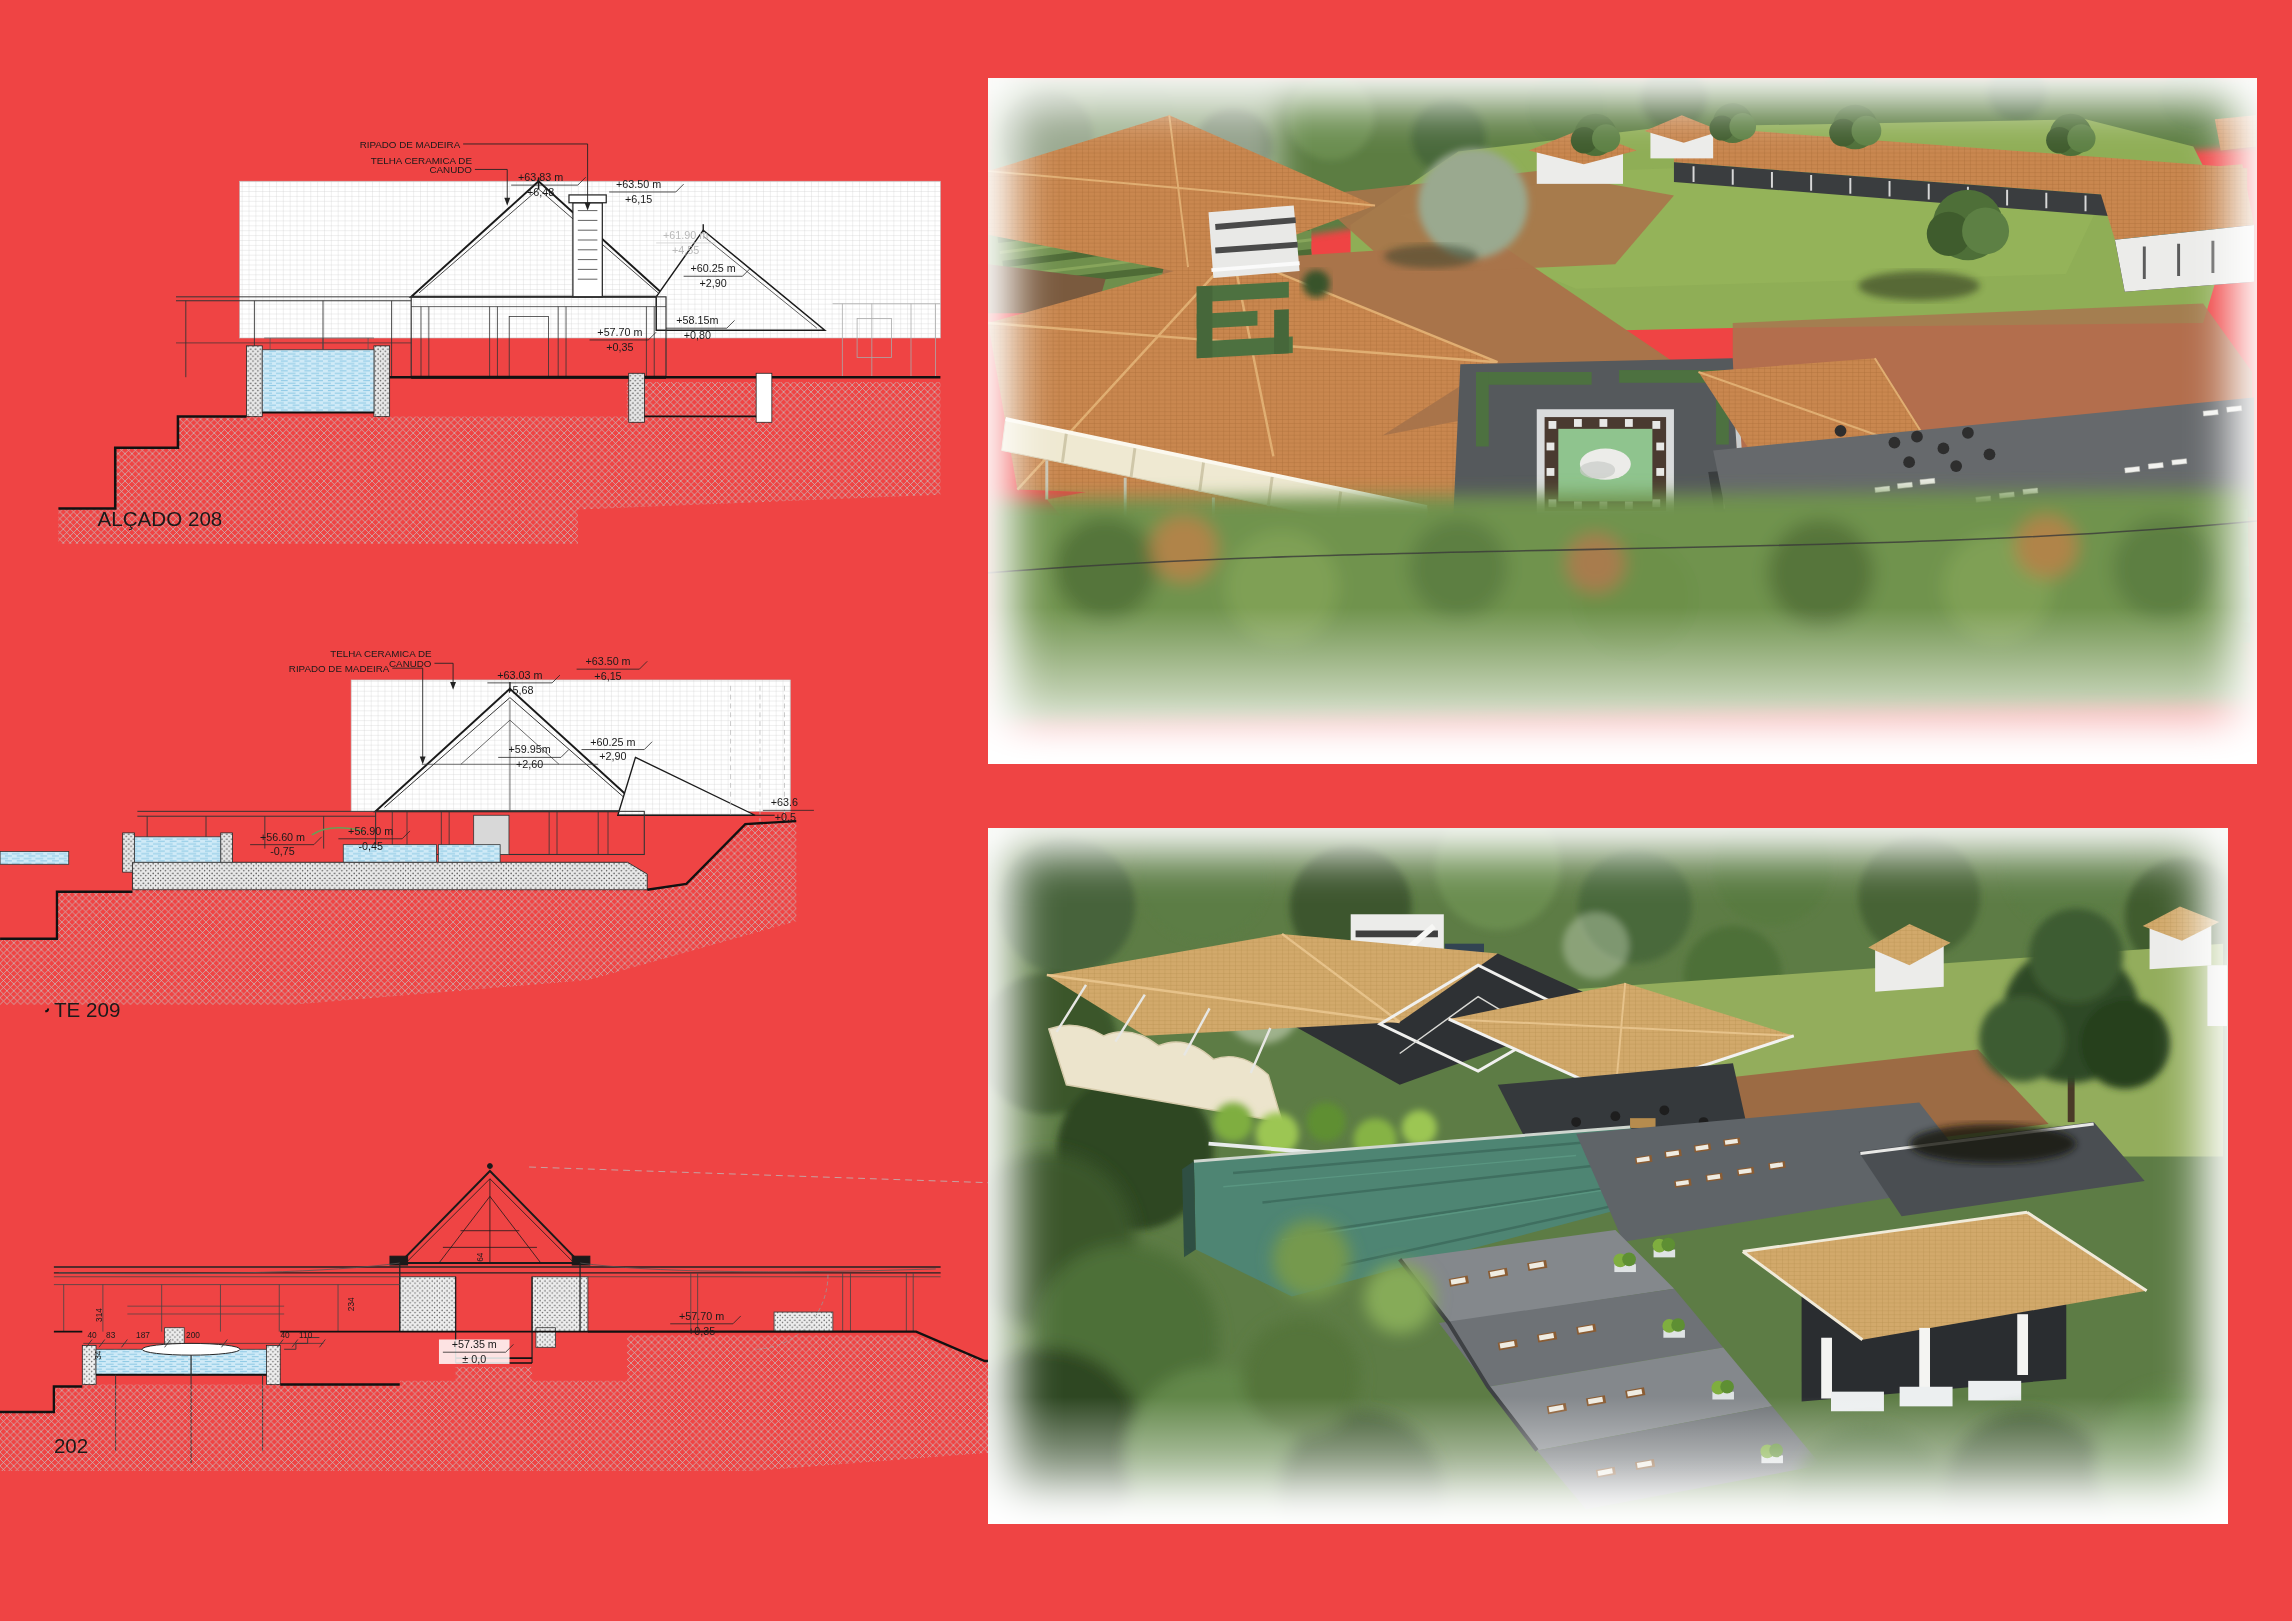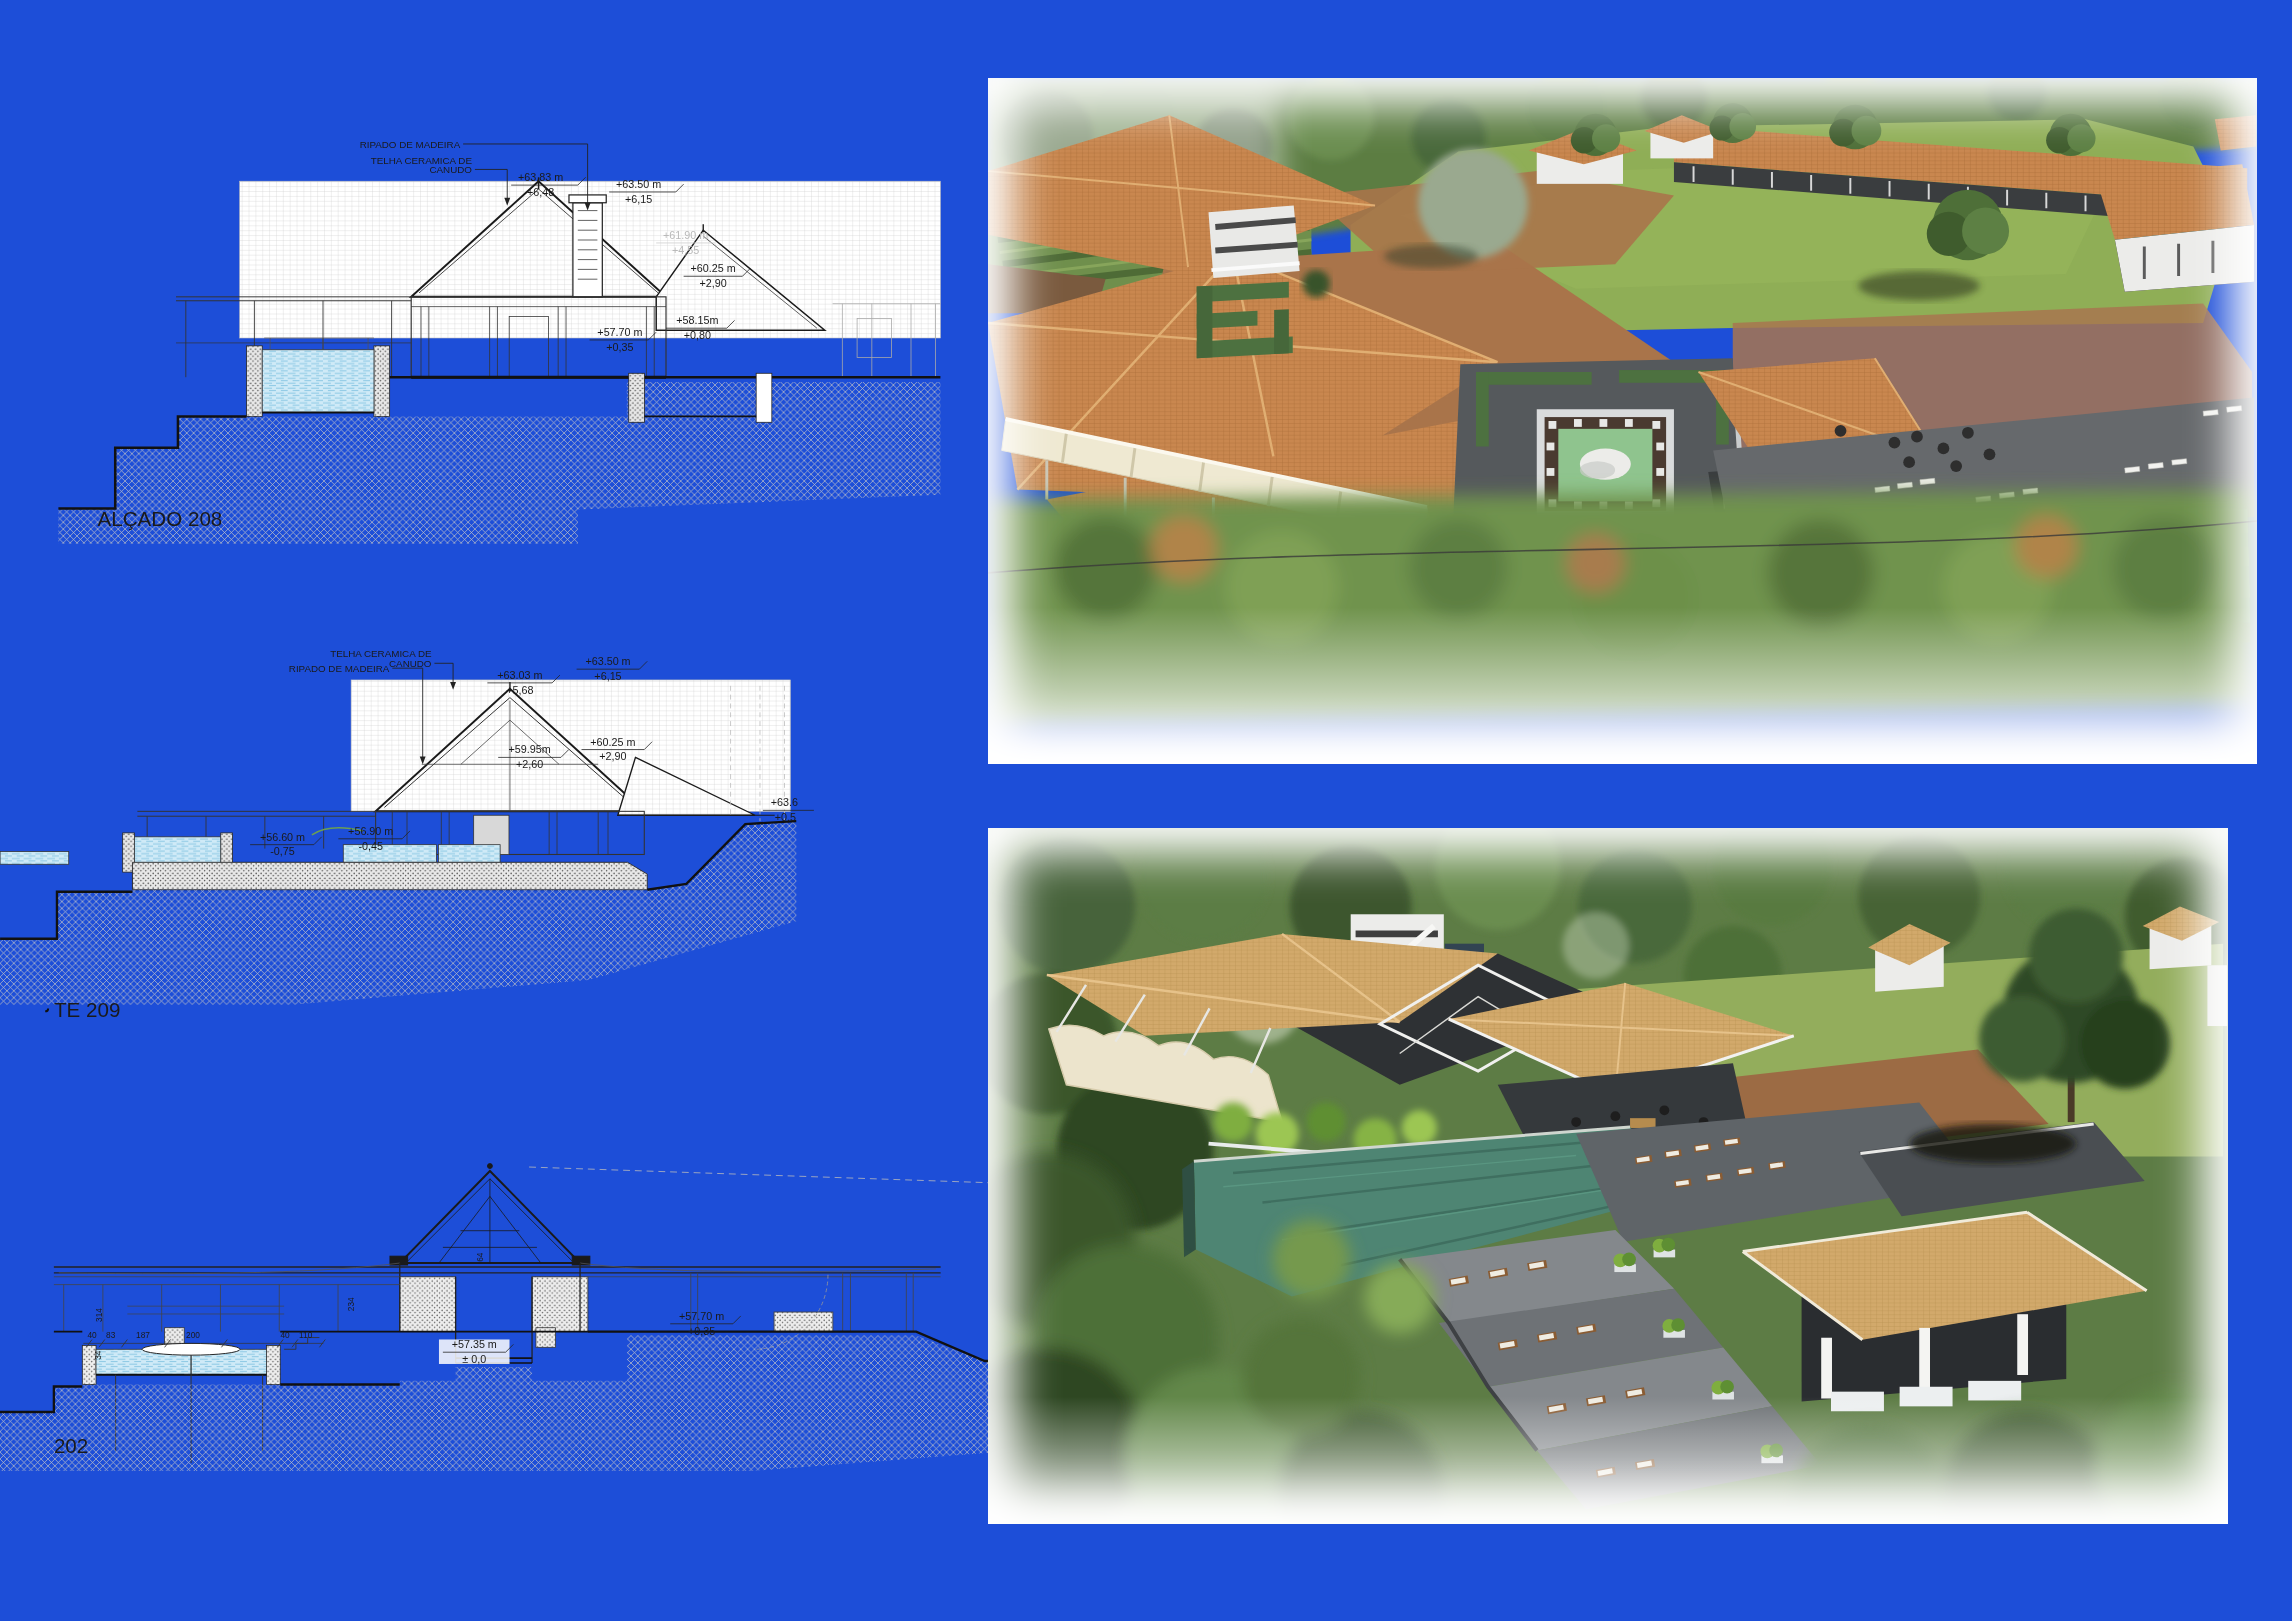--- a/index.html
+++ b/index.html
@@ -1,16 +1,16 @@
 <!DOCTYPE html>
 <html><head>
 <meta charset="utf-8">
 <style>
   html,body{margin:0;padding:0;background:#fff;}
-  .canvas{position:relative;width:2293px;height:1621px;background:#1d4ed8;overflow:hidden;
+  .canvas{position:relative;width:2293px;height:1621px;background:#ef4444;overflow:hidden;
           font-family:"Liberation Sans",sans-serif;}
   svg{position:absolute;display:block;}
   svg text{fill:#1a1a1a;font-family:"Liberation Sans",sans-serif;}
   .ann{font-size:10px;}
   .lv{font-size:11px;}
   .lvf{font-size:11px;fill:#b9b9b9;}
   .dim{font-size:8.5px;}
   .dwglabel{font-size:21px;}
   .render-wrap{position:absolute;}
   .render-wrap:after{content:"";position:absolute;left:0;top:0;right:0;bottom:0;

